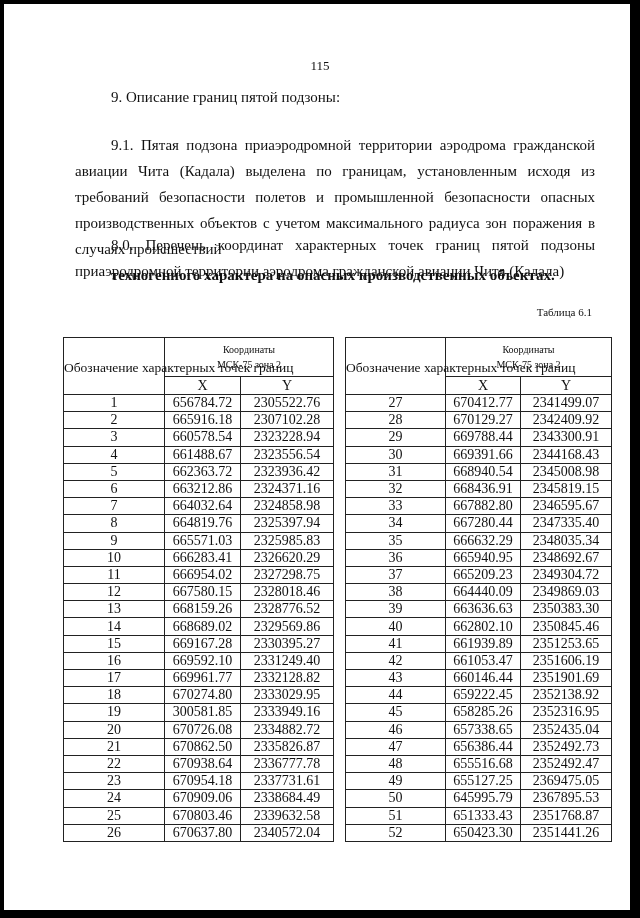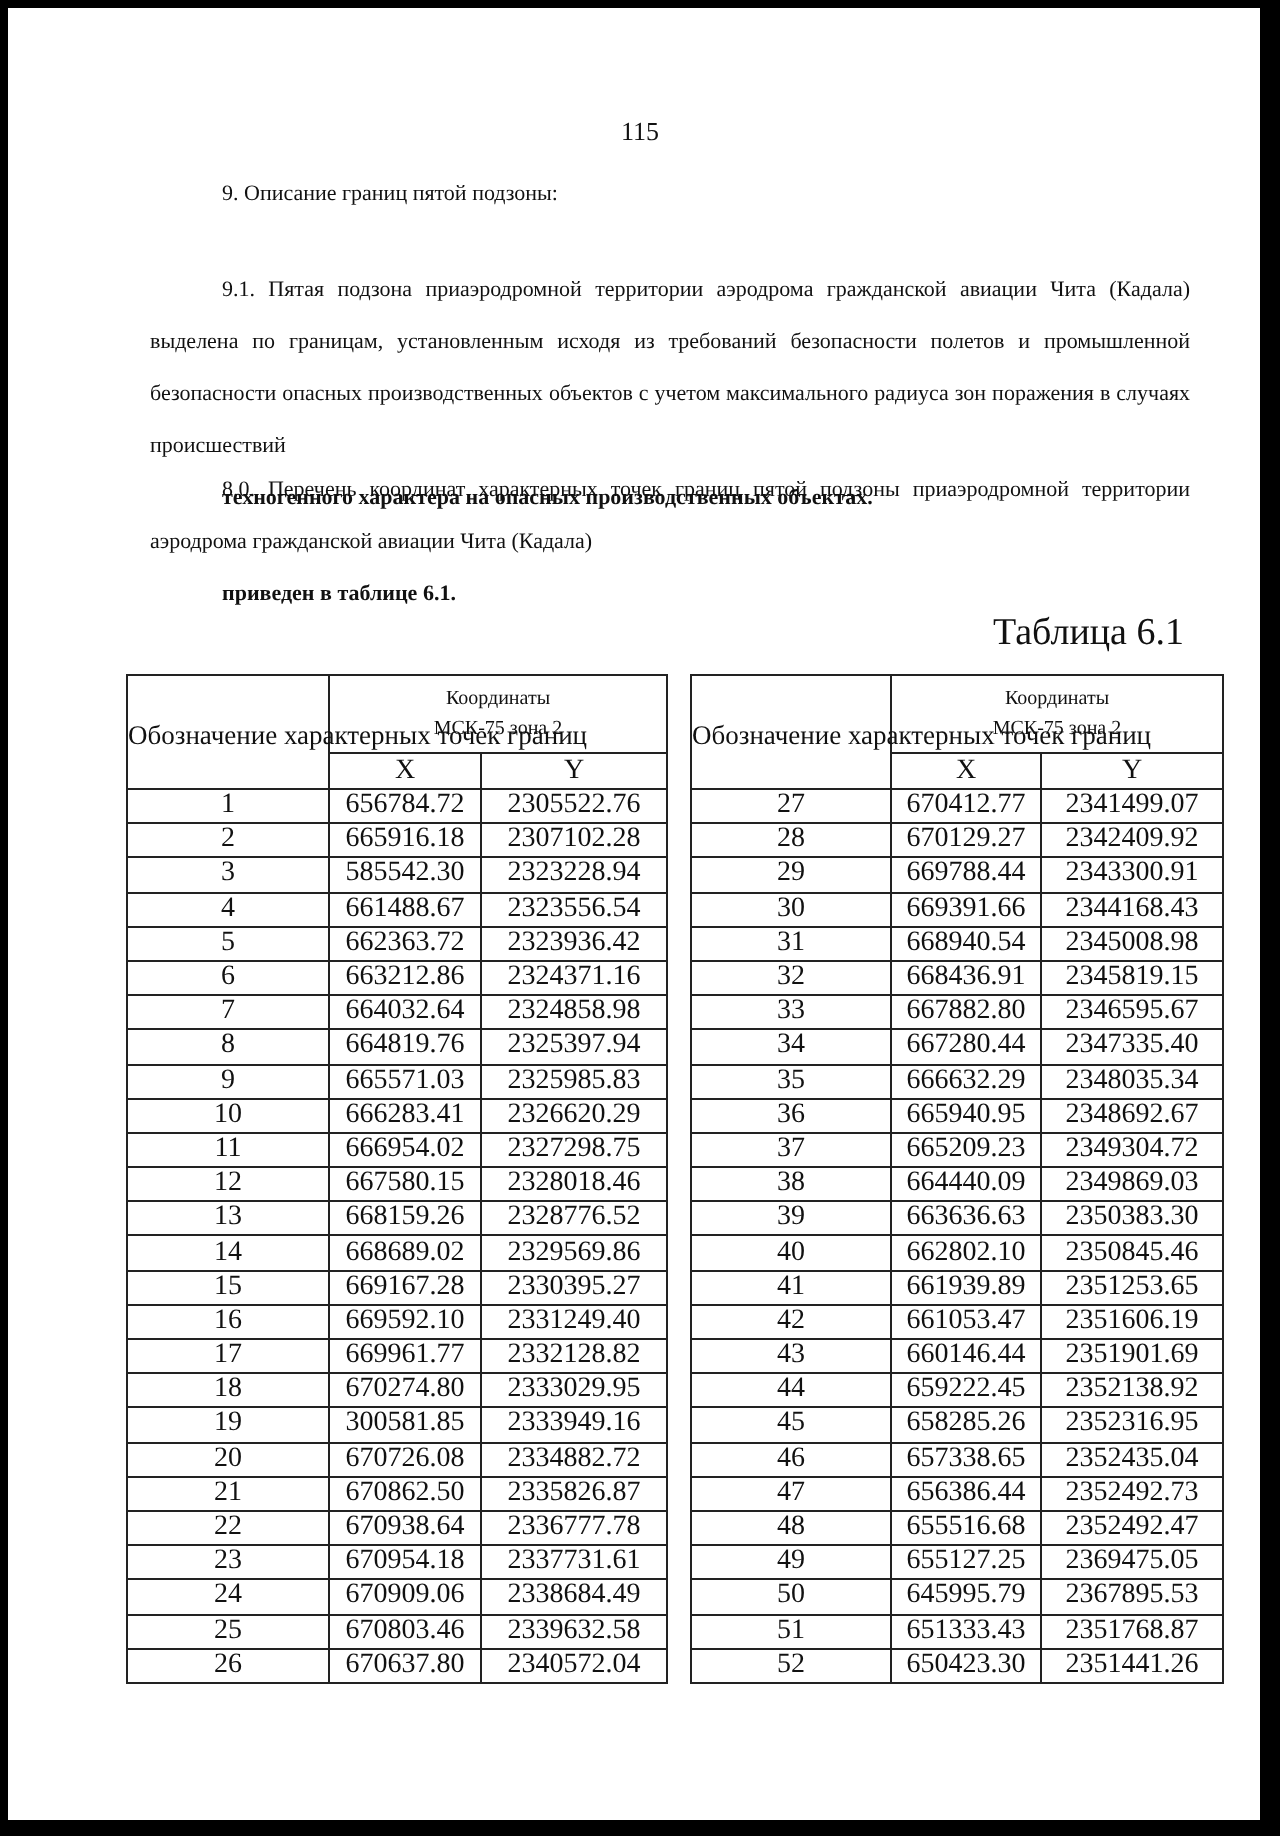--- a/index.html
+++ b/index.html
@@ -15,30 +15,30 @@
     }
     .scan-edge-right {
       position: absolute; right: 0; top: 0; width: 10px; height: 918px; background: #000;
     }
     .page-number {
       position: absolute; left: 0; width: 640px; top: 58px;
       text-align: center; font-size: 13px;
     }
     .para {
       position: absolute; left: 75px; width: 520px;
-      font-size: 11px; line-height: 26px;
+      font-size: 15px; line-height: 26px;
       text-align: justify; text-align-last: left;
     }
     .heading { top: 84px; left: 111px; width: 480px; }
     .p91 { top: 132px; text-indent: 36px; }
     .p92 { top: 232px; text-indent: 36px; }
     .p91 .last, .p92 .last { display: block; font-weight: bold; }
     .table-caption {
       position: absolute; top: 306px; right: 48px;
-      font-size: 19px;
+      font-size: 11px;
     }
     table.coords {
       position: absolute; top: 337px;
       border-collapse: collapse;
       font-size: 14px;
       table-layout: fixed;
     }
     table.coords td, table.coords th {
       border: 1px solid #222;
       padding: 0;
@@ -74,21 +74,20 @@
   <span>9.1. Пятая подзона приаэродромной территории аэродрома гражданской</span>
   <span>авиации Чита (Кадала) выделена по границам, установленным исходя из требований</span>
   <span>безопасности полетов и промышленной безопасности опасных производственных</span>
   <span>объектов с учетом максимального радиуса зон поражения в случаях происшествий</span>
   <span class="last">техногенного характера на опасных производственных объектах.</span>
 </div>
 
 <div class="para p92">
   <span>8.0. Перечень координат характерных точек границ пятой подзоны</span>
   <span>приаэродромной территории аэродрома гражданской авиации Чита (Кадала)</span>
-  <span class="last">приведен в таблице 6.1.</span>
 </div>
 
 <div class="table-caption">Таблица 6.1</div>
 
 <table class="coords" id="table-left">
   <colgroup>
       <col class="c1">
       <col class="c2">
       <col class="c3">
     </colgroup>
@@ -111,21 +110,21 @@
         <td>656784.72</td>
         <td>2305522.76</td>
       </tr>
       <tr>
         <td>2</td>
         <td>665916.18</td>
         <td>2307102.28</td>
       </tr>
       <tr>
         <td>3</td>
-        <td>585542.30</td>
+        <td>660578.54</td>
         <td>2323228.94</td>
       </tr>
       <tr>
         <td>4</td>
         <td>661488.67</td>
         <td>2323556.54</td>
       </tr>
       <tr>
         <td>5</td>
         <td>662363.72</td>

